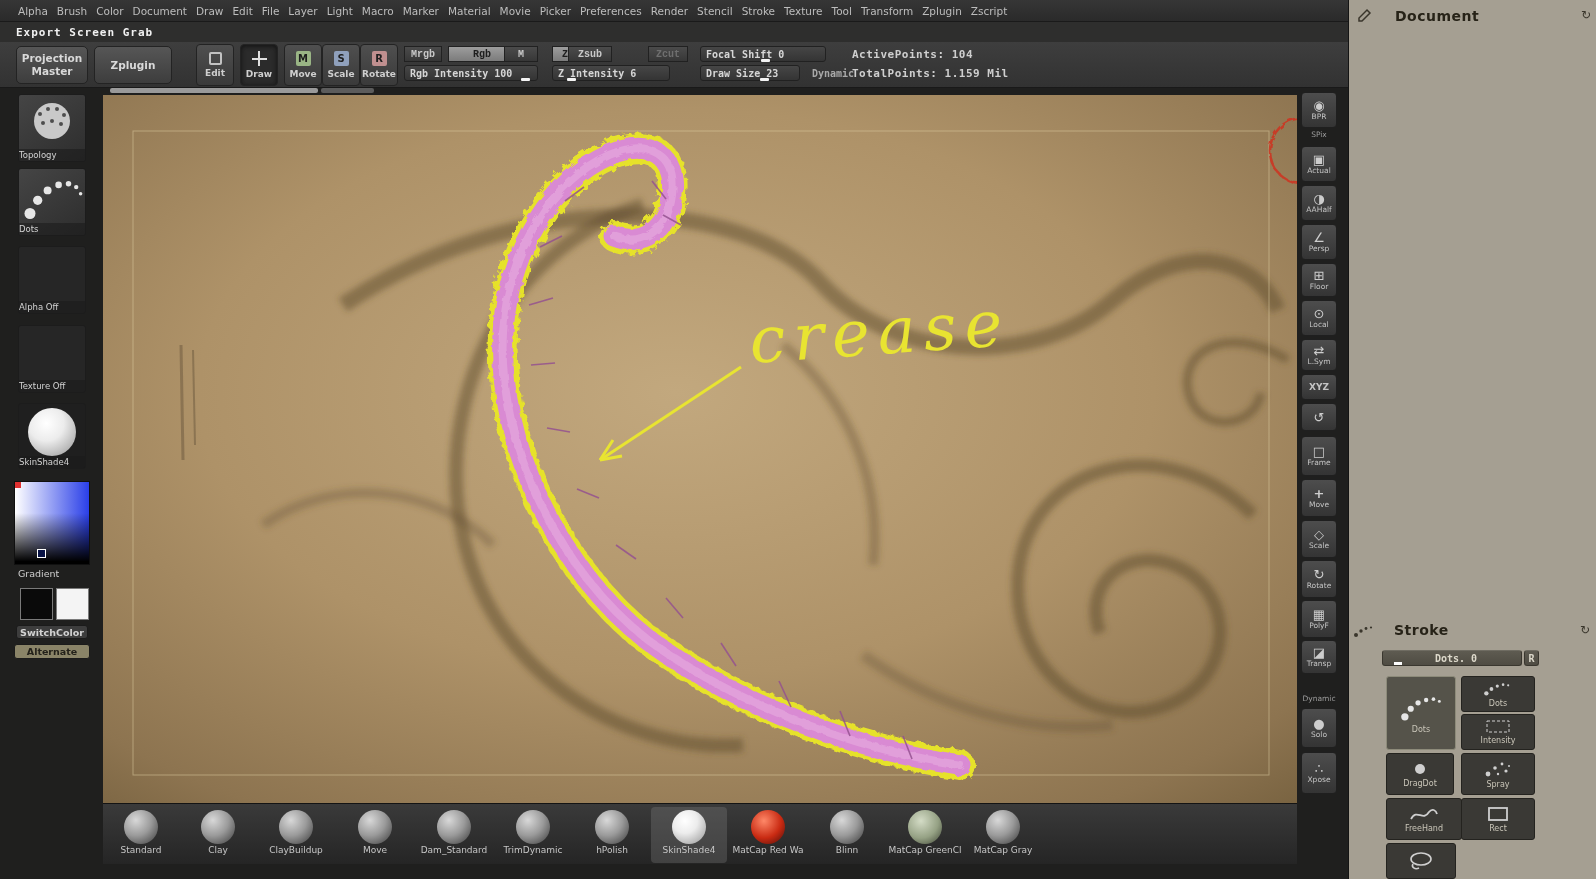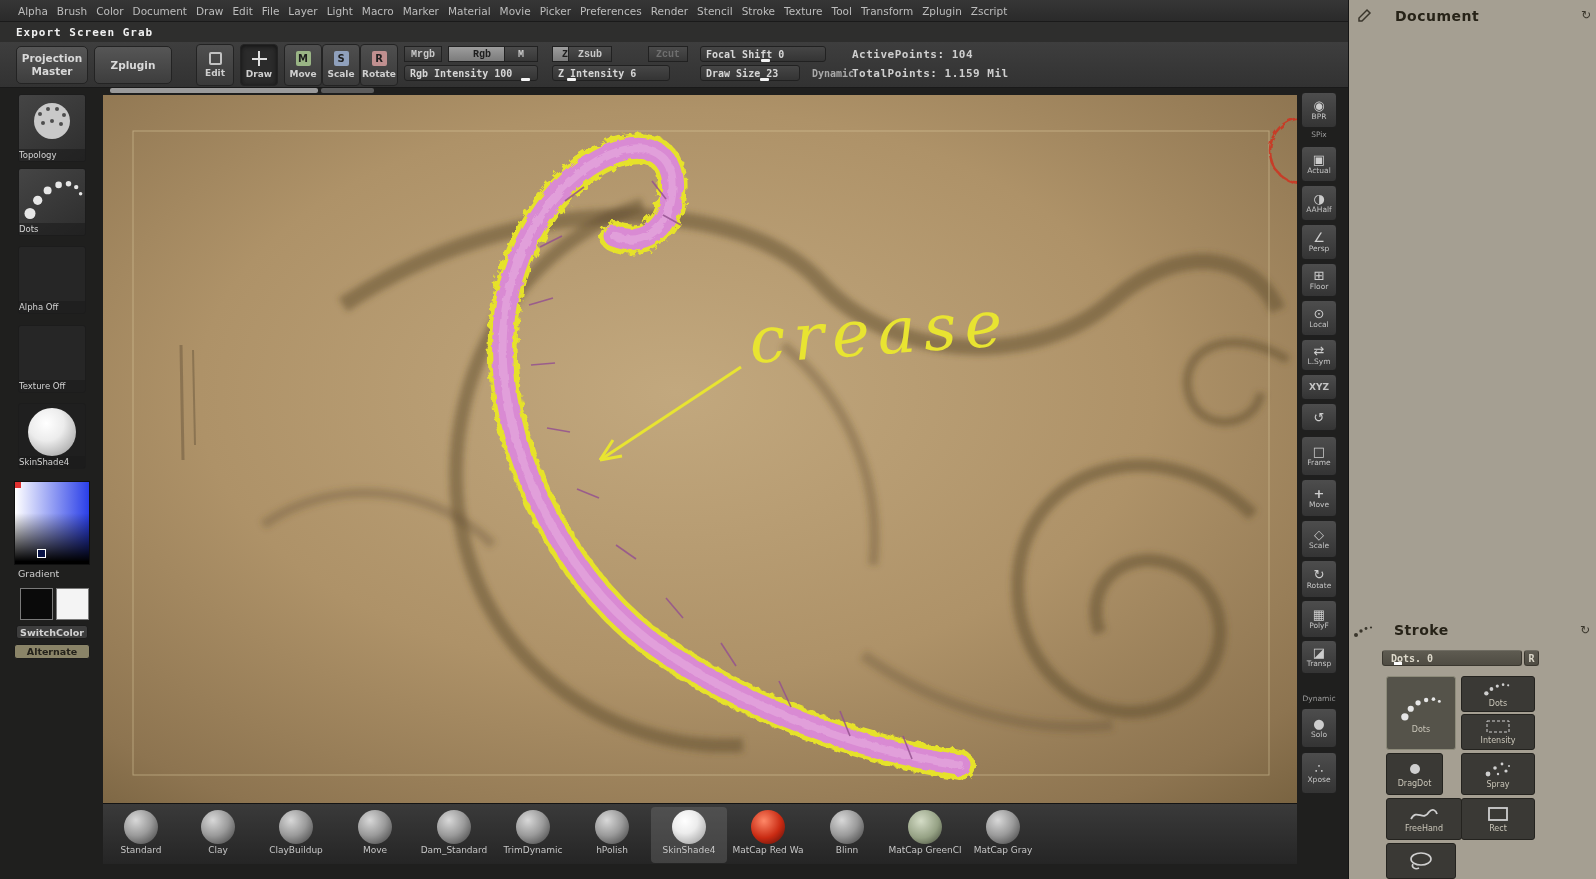--- a/index.html
+++ b/index.html
@@ -48,21 +48,21 @@
 .rlab{font-size:7.5px;color:#c4c4c4;margin-top:0;white-space:nowrap}
 .rtext{position:absolute;left:1301px;width:36px;text-align:center;font-size:7.5px;color:#9c9c9c;z-index:4}
 
 .panel{position:absolute;left:1348px;top:0;width:248px;height:879px;background:#a59f92;z-index:7;border-left:1px solid #141414}
 .phead{position:absolute;font-size:14px;font-weight:bold;color:#272318;letter-spacing:.5px}
 .picon{position:absolute;font-size:12px;color:#3a362c;line-height:1}
 .pbtn{position:absolute;height:16px;background:linear-gradient(#5e5b51,#4f4c43);border:1px solid #3a372f;border-top-color:#6f6c62;border-radius:3px;color:#ddd9cb;font-size:10px;font-weight:bold;font-family:"DejaVu Sans Mono",monospace;display:flex;align-items:center;justify-content:center;white-space:nowrap;overflow:hidden}
 .pbtn.dim{background:#7e796c;color:#9c968a;border-color:#6e695e}
 .pbtn.light{background:linear-gradient(#e5e2d6,#ccc9b9);color:#33302a}
 .pbtn.pressed{background:#474439;box-shadow:inset 0 1px 3px #2a281f;color:#cfcbbd}
-.pbtn.sl{justify-content:flex-start;padding-left:8px}
+.pbtn.sl{justify-content:center;padding-left:8px}
 .ptick{position:absolute;bottom:0;width:8px;height:3px;background:#fdfdfd}
 .ptile{position:absolute;height:32px;background:linear-gradient(#5e5b51,#49463d);border:1px solid #38352d;border-radius:3px;display:flex;flex-direction:column;align-items:center;justify-content:center;color:#d6d2c4}
 .pticon{font-size:11px;line-height:1;font-weight:bold}
 .ptlab{font-size:7px;margin-top:1px}
 .psection{position:absolute;font-size:12px;font-weight:bold;color:#2b2720}
 .strokebox{position:absolute;left:1382px;top:672px;width:157px;height:207px;background:#31302b;border:1px solid #232220}
 .stile{position:absolute;background:#3a3935;border:1px solid #24231f;border-radius:3px;display:flex;flex-direction:column;align-items:center;justify-content:center;color:#c9c5b8;z-index:8}
 .stile.sel{background:#55534a;border-color:#8d8b7a}
 .stlab{font-size:8px;margin-top:2px;white-space:nowrap}
 .stile svg{display:block}
@@ -471,21 +471,21 @@
       </g>
   </svg>
   <span class="stlab">Dots</span>
 </div>
 <div class="stile" style="left:1461px;top:714px;width:74px;height:36px">
   <svg width="26" height="15" viewBox="0 0 26 15">
     <rect x="2" y="2" width="22" height="11" fill="none" stroke="#cfcfcf" stroke-dasharray="3 2"></rect>
   </svg>
   <span class="stlab">Intensity</span>
 </div>
-<div class="stile" style="left:1386px;top:753px;width:57px;height:42px">
+<div class="stile" style="left:1386px;top:753px;width:68px;height:42px">
   <svg width="20" height="16" viewBox="0 0 20 16">
       <circle cx="10" cy="8" r="5" fill="#cfcfcf"></circle>
     </svg>
   <span class="stlab">DragDot</span>
 </div>
 <div class="stile" style="left:1461px;top:753px;width:74px;height:42px">
   <svg width="28" height="18" viewBox="0 0 28 18">
     <g fill="#cfcfcf">
         <circle cx="4" cy="14" r="2.4"></circle>
         <circle cx="11" cy="8" r="1.8"></circle>

